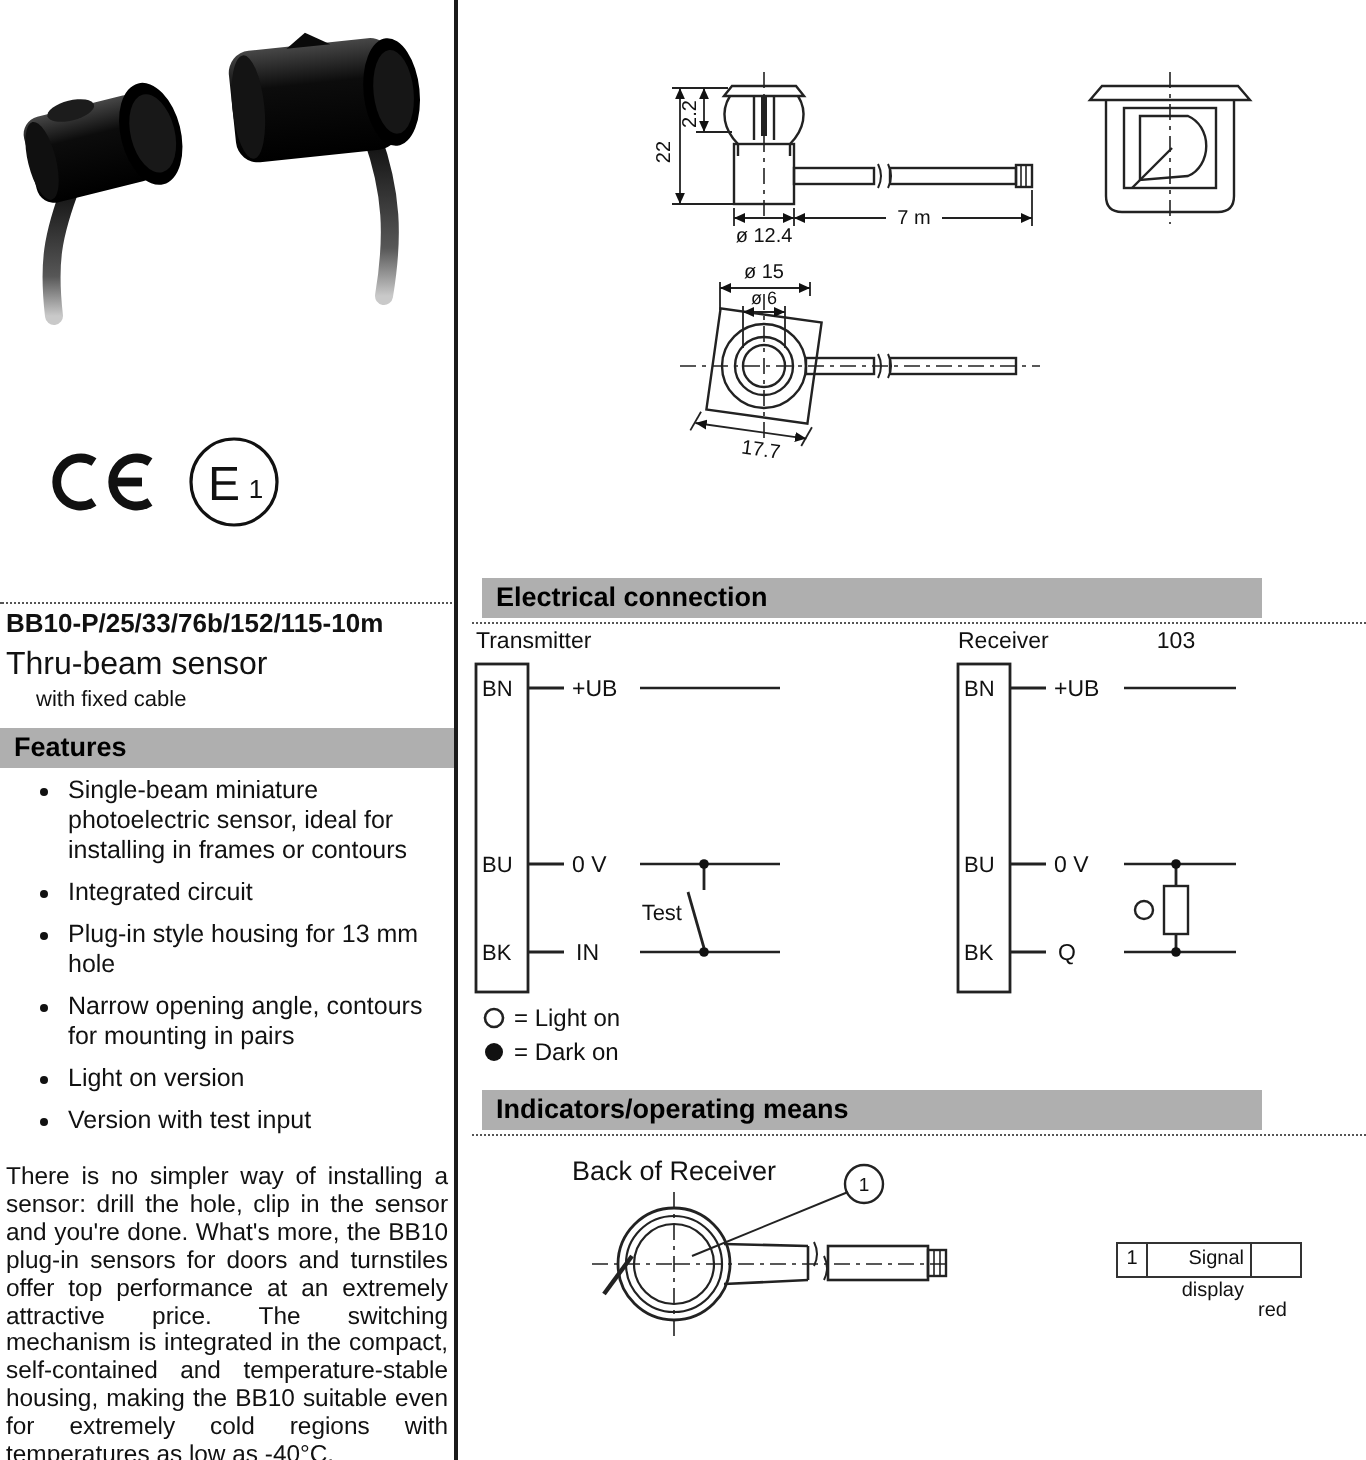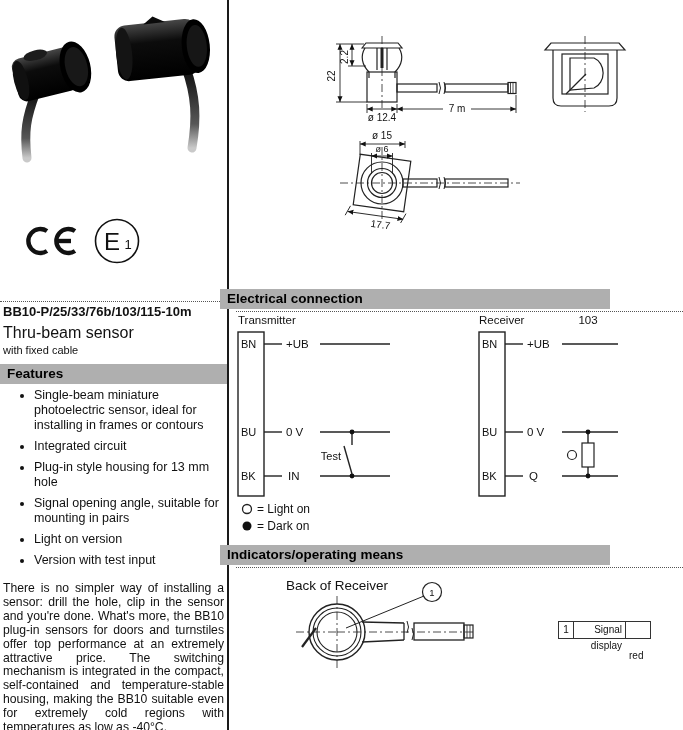--- a/index.html
+++ b/index.html
@@ -2,25 +2,25 @@
 <html><head>
 <meta charset="utf-8">
 <style>
   html,body{margin:0;padding:0;background:#fff;}
   .page{position:relative;width:683px;height:730px;background:#fff;overflow:hidden;
         font-family:"Liberation Sans",sans-serif;color:#111;}
   .abs{position:absolute;}
   .bar{position:absolute;left:0;width:228px;height:20px;background:#afafaf;
        font-weight:bold;font-size:13.5px;line-height:20px;padding-left:7px;
        box-sizing:border-box;color:#000;}
-  .bar-r{left:220px;width:390px;}
+  .bar-r{left:241px;width:390px;}
   .rule{position:absolute;height:0;border-top:1px dotted #555;}
   .model-number{position:absolute;left:3px;top:304px;font-weight:bold;font-size:13px;}
   .model-type{position:absolute;left:3px;top:324px;font-size:16px;}
-  .model-note{position:absolute;left:3px;top:344px;font-size:11px;}
+  .model-note{position:absolute;left:18px;top:344px;font-size:11px;}
   .features{position:absolute;left:3px;top:388px;width:223px;}
   .features ul{margin:0;padding:0 0 0 19px;list-style:disc;}
   .features li{font-size:12.5px;line-height:15px;margin:0 0 6px 12px;}
   .prodinfo{position:absolute;left:3px;top:582px;width:221px;font-size:12.2px;
             line-height:13.9px;text-align:justify;}
   .divider{position:absolute;left:227px;top:0;width:2px;height:730px;background:#1a1a1a;}
   svg{display:block;}
   svg text{font-family:"Liberation Sans",sans-serif;fill:#111;}
   .sig-table{position:absolute;left:558px;top:621px;display:flex;border:1px solid #333;
              height:16px;background:#fff;font-size:10px;line-height:16px;}
@@ -75,31 +75,31 @@
       <path d="M 55,29 H 71"></path>
     </g>
     <g>
       <circle cx="117" cy="29" r="21.5" fill="none" stroke="#111" stroke-width="1.6"></circle>
       <text x="112" y="38" text-anchor="middle" font-size="24">E</text>
       <text x="128" y="37" text-anchor="middle" font-size="13" fill="#3a7dc0">1</text>
     </g>
   </svg>
 
   <div class="rule" style="left:0;top:301px;width:228px"></div>
-  <div class="model-number">BB10-P/25/33/76b/103/115-10m</div>
+  <div class="model-number">BB10-P/25/33/76b/152/115-10m</div>
   <div class="model-type">Thru-beam sensor</div>
   <div class="model-note">with fixed cable</div>
 
   <div class="bar" style="top:364px">Features</div>
   <div class="features">
     <ul>
       <li>Single-beam miniature photoelectric sensor, ideal for installing in frames or contours</li>
       <li>Integrated circuit</li>
       <li>Plug-in style housing for 13 mm hole</li>
-      <li>Signal opening angle, suitable for mounting in pairs</li>
+      <li>Narrow opening angle, contours for mounting in pairs</li>
       <li>Light on version</li>
       <li>Version with test input</li>
     </ul>
   </div>
 
   <div class="prodinfo">There is no simpler way of installing a sensor: drill the hole, clip in the sensor and you're done. What's more, the BB10 plug-in sensors for doors and turnstiles offer top performance at an extremely attractive price. The switching mechanism is integrated in the compact, self-contained and temperature-stable housing, making the BB10 suitable even for extremely cold regions with temperatures as low as -40°C.</div>
 
   <div class="divider"></div>
 
   <svg class="abs" style="left:236px;top:8px" width="447" height="272" viewBox="0 0 447 272">

